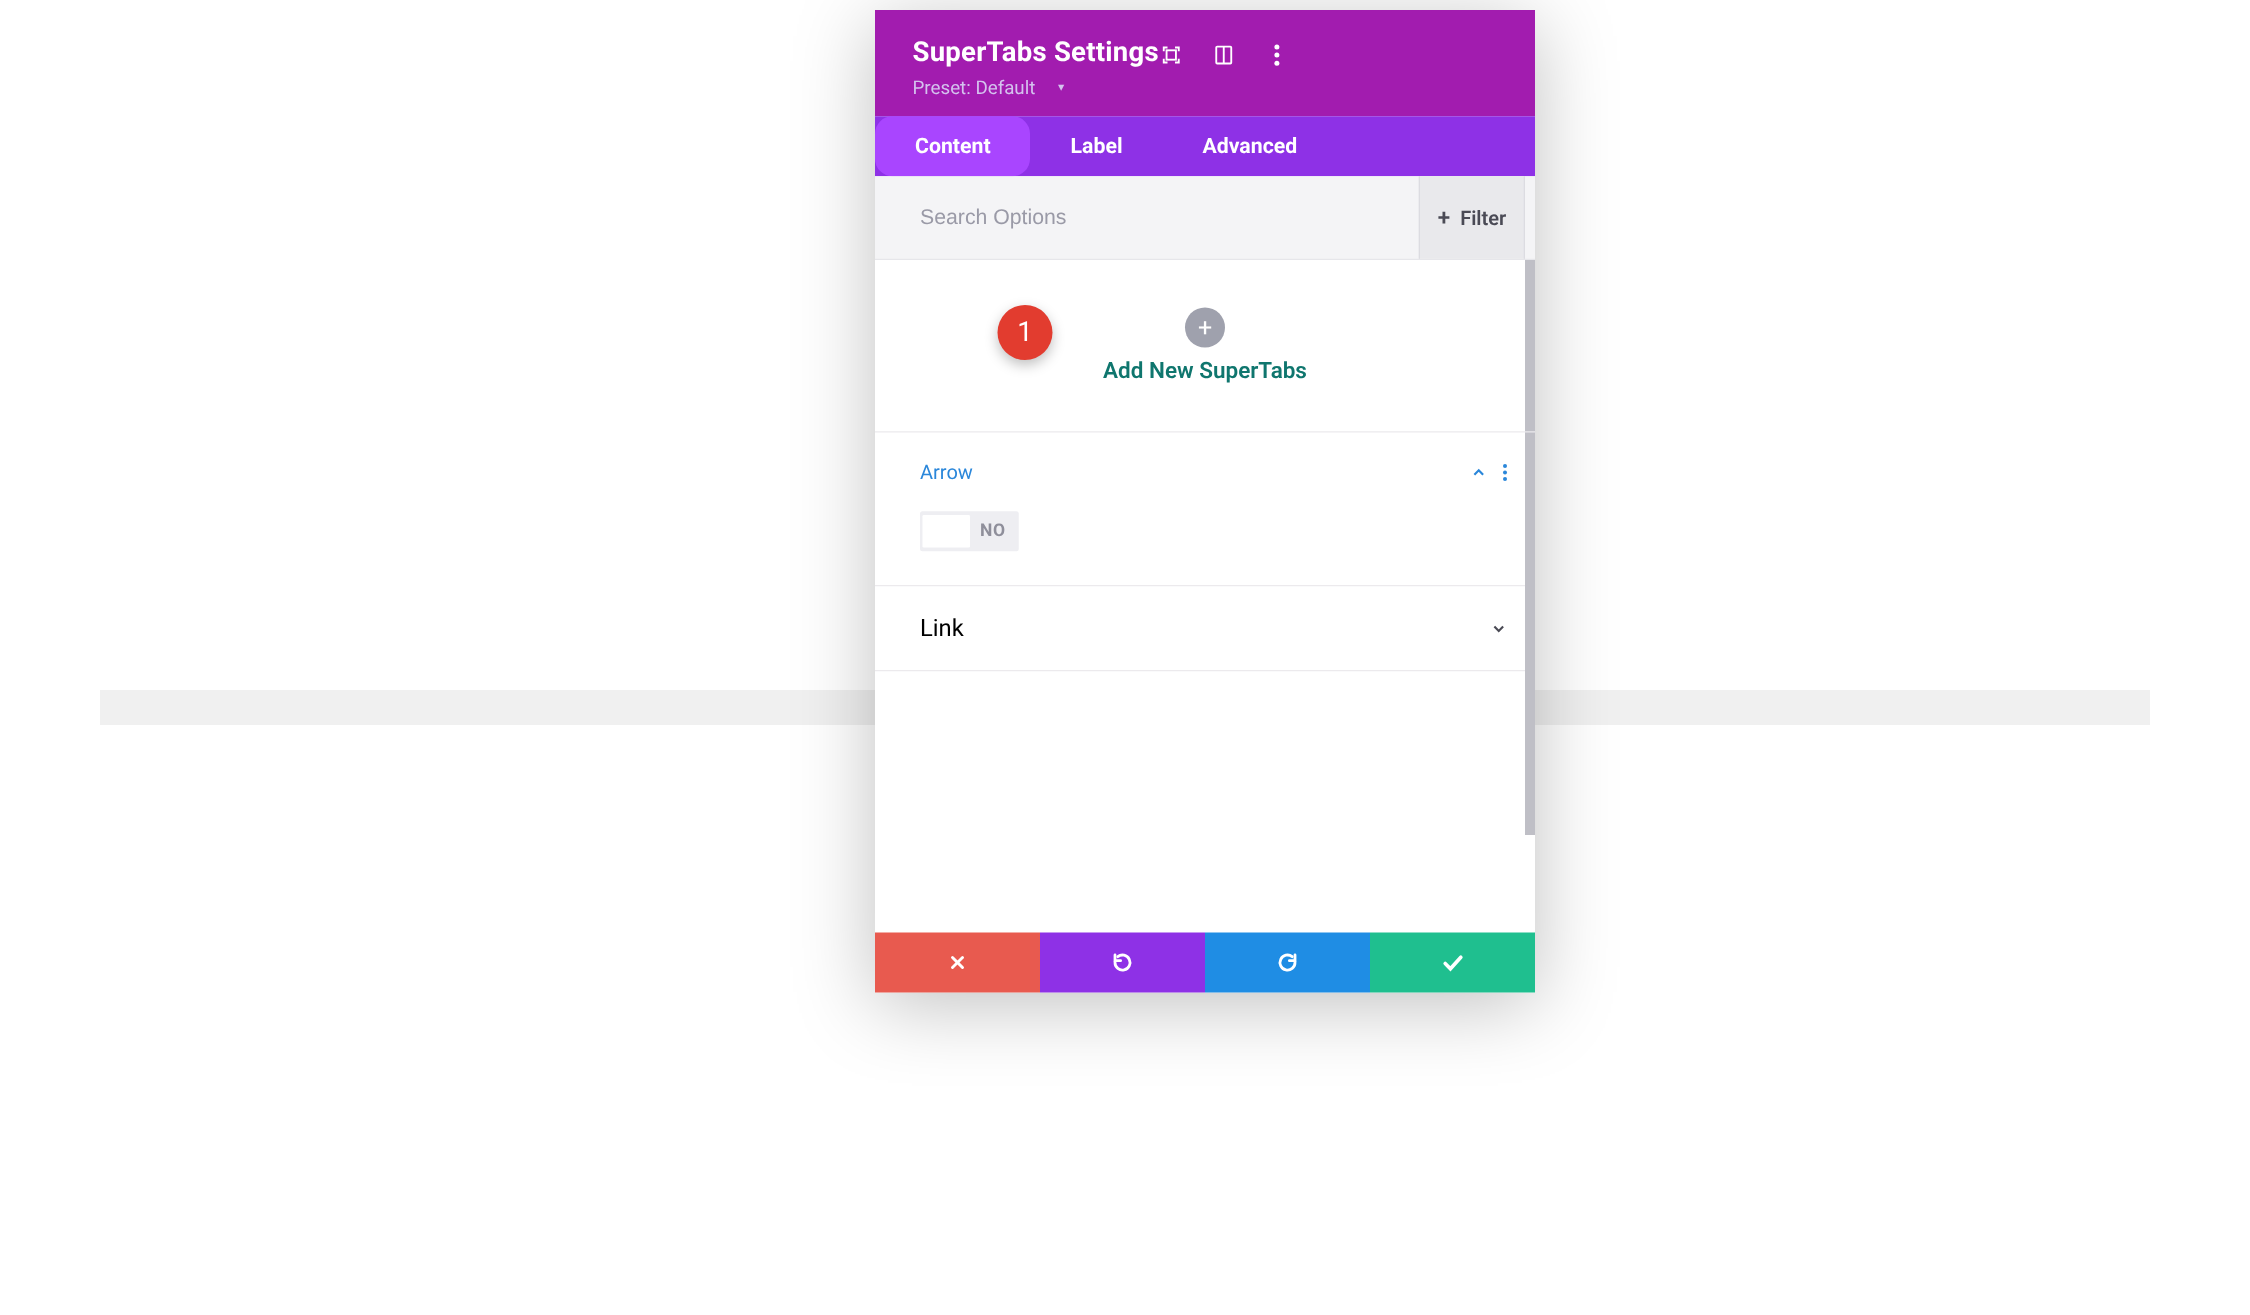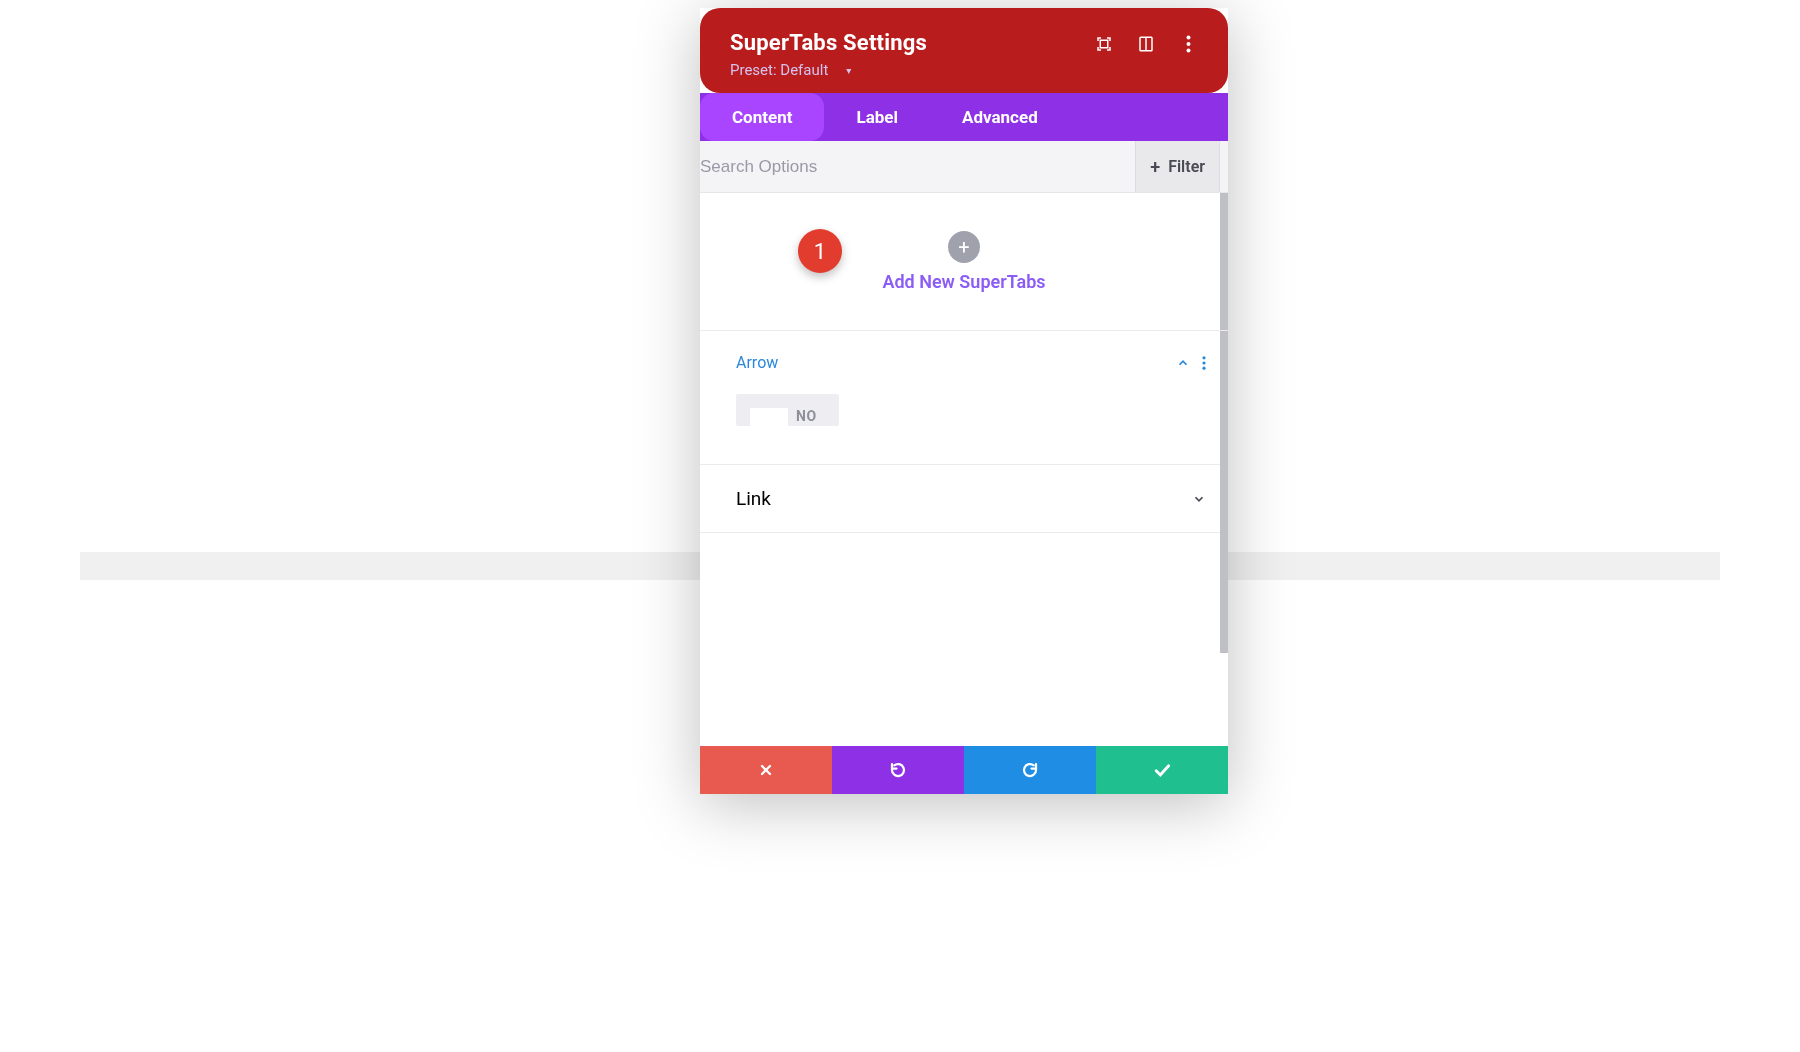--- a/index.html
+++ b/index.html
@@ -21,27 +21,25 @@
     left: 700px;
     top: 8px;
     width: 528px;
     height: 786px;
     background: #fff;
     box-shadow: 0 10px 60px rgba(0,0,0,0.25);
     display: flex;
     flex-direction: column;
   }
   .panel-header {
-    background: #b91c1c;
+    background: #a21caf;
     color: #fff;
     padding: 22px 30px 14px 30px;
     display: flex;
-    justify-content: space-between;
     align-items: flex-start;
-    border-radius: 20px;
   }
   .panel-header-left { display: flex; flex-direction: column; }
   .panel-title {
     font-size: 22px; font-weight: 700; letter-spacing: .2px;
     margin-bottom: 6px;
   }
   .panel-preset {
     font-size: 15px; color: #d4c2ee; display: inline-flex; align-items: center; gap: 18px;
     cursor: pointer;
   }
@@ -65,21 +63,22 @@
     padding: 0 32px;
     display: flex; align-items: center;
     color: #fff; font-size: 17px; font-weight: 700;
     cursor: pointer;
   }
   .tab.active { background: #a945ff; border-radius: 14px; }
   .search-row {
     display: flex; align-items: center;
     background: #f4f4f6;
     border-bottom: 1px solid #e6e6ea;
-    height: 52px;
+    height: 67px;
+    padding-left: 36px;
   }
   .search-input {
     flex: 1 1 auto;
     border: none; background: transparent;
     font-size: 17px; color: #8e8ea0;
     outline: none;
   }
   .search-input::placeholder { color: #9a9aa7; }
   .filter-btn {
     height: 100%;
@@ -109,21 +108,21 @@
   }
   .add-circle {
     width: 32px; height: 32px; border-radius: 50%;
     background: #9fa1ad; color: #fff;
     display: flex; align-items: center; justify-content: center;
     font-size: 20px; font-weight: 400;
     cursor: pointer;
     margin-bottom: 8px;
   }
   .add-label {
-    color: #8b5cf6; font-size: 18px; font-weight: 600;
+    color: #0f766e; font-size: 18px; font-weight: 600;
   }
   .step-badge {
     position: absolute;
     left: 98px; top: 36px;
     width: 44px; height: 44px; border-radius: 50%;
     background: #e23c2f;
     color: #fff;
     display: flex; align-items: center; justify-content: center;
     font-size: 22px; font-weight: 400;
     box-shadow: 0 4px 10px rgba(0,0,0,0.25);
@@ -148,25 +147,25 @@
   }
   .chevron-icon { font-size: 14px; }
   .section-body {
     padding: 0 36px 26px 36px;
   }
   .option-label {
     color: #3f3f48; font-size: 17px; font-weight: 700;
     margin-bottom: 12px;
   }
   .toggle {
-    display: inline-flex; align-items: flex-start;
+    display: inline-flex; align-items: center;
     background: #eeeef2;
     border-radius: 2px;
     height: 32px;
-    padding: 14px;
+    padding: 2px;
     cursor: pointer;
   }
   .toggle-handle {
     width: 38px; height: 26px; background: #fff; border-radius: 1px;
     margin-right: 8px;
   }
   .toggle-text {
     color: #8f8f9b; font-size: 14px; font-weight: 700; letter-spacing: .5px;
     padding-right: 8px;
   }

